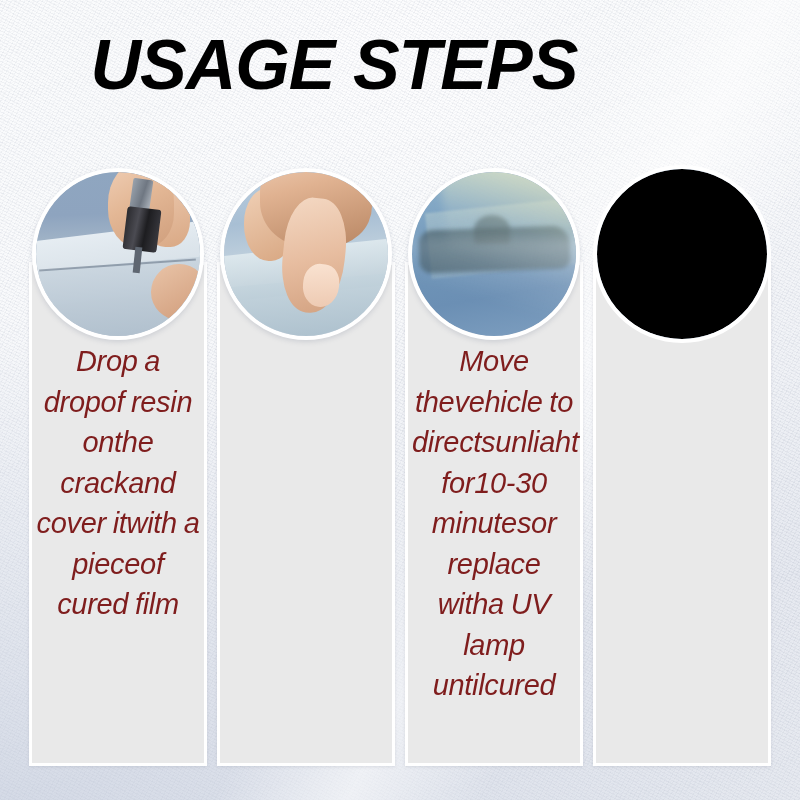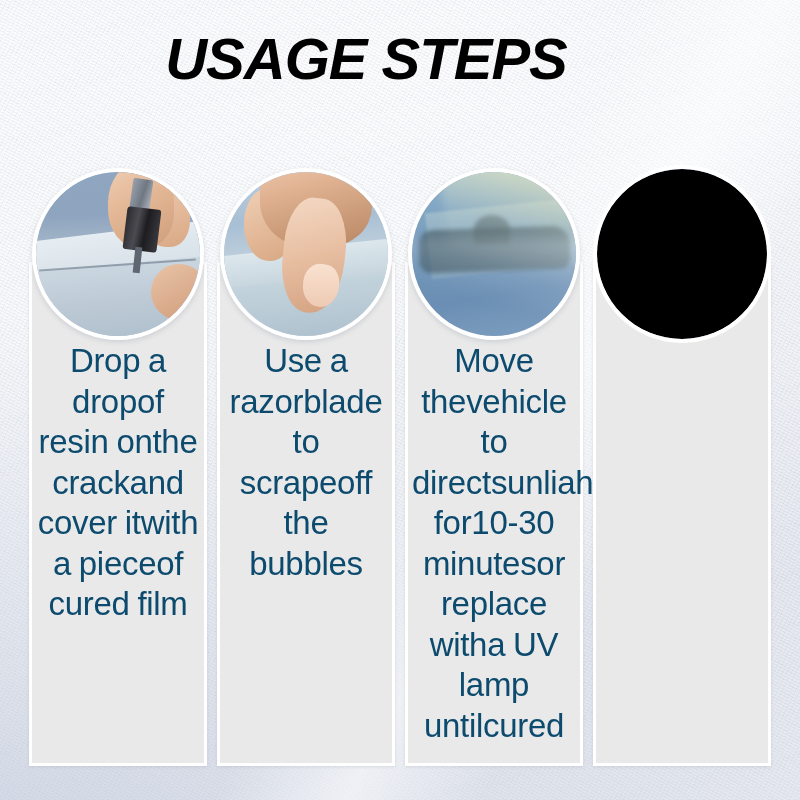--- a/index.html
+++ b/index.html
@@ -49,29 +49,28 @@
       linear-gradient(200deg, rgba(214,220,232,0) 55%, rgba(205,212,226,.45) 88%, rgba(198,206,222,.55) 100%);
   }
 
   
   .title {
     position: absolute;
     top: 30px;
     left: 0;
     width: 668px;
     text-align: center;
-    font-size: 58px;
+    font-size: 70px;
     line-height: 1;
     font-weight: bold;
     font-style: italic;
     letter-spacing: -1px;
     color: #000000;
     z-index: 5;
     white-space: nowrap;
-    margin-left: 32px;
   }
 
   
   .cards {
     position: absolute;
     top: 262px;
     left: 29px;
     width: 742px;
     height: 504px;
     display: flex;
@@ -85,23 +84,24 @@
     border: 3px solid #ffffff;
     box-sizing: border-box;
     box-shadow: 0 1px 3px rgba(120,128,145,.18);
   }
   .card-text {
     position: absolute;
     left: 4px;
     right: 4px;
     top: 76px;
     text-align: center;
-    font-size: 33px;
+    font-style: italic;
+    font-size: 29px;
     line-height: 40.5px;
-    color: #0c4a6e;
+    color: #7f1d1d;
     letter-spacing: -0.3px;
     word-spacing: -1px;
   }
 
   
   .photo {
     position: absolute;
     width: 172px;
     height: 172px;
     border-radius: 50%;
@@ -369,21 +369,20 @@
       <div class="photo ph2">
         <div class="inner">
           <div class="glass-a"></div>
           <div class="glass-b"></div>
           <div class="fingersm"></div>
           <div class="knuckle"></div>
           <div class="fingerbig"></div>
           <div class="nail"></div>
         </div>
       </div>
-      <div class="card-text">Use a razorblade to scrapeoff the bubbles</div>
     </div>
 
     <div class="card">
       <div class="photo ph3">
         <div class="inner">
           <div class="film"></div>
           <div class="patch"></div>
           <div class="bump"></div>
           <div class="sunray"></div>
           <div class="sunray2"></div>

